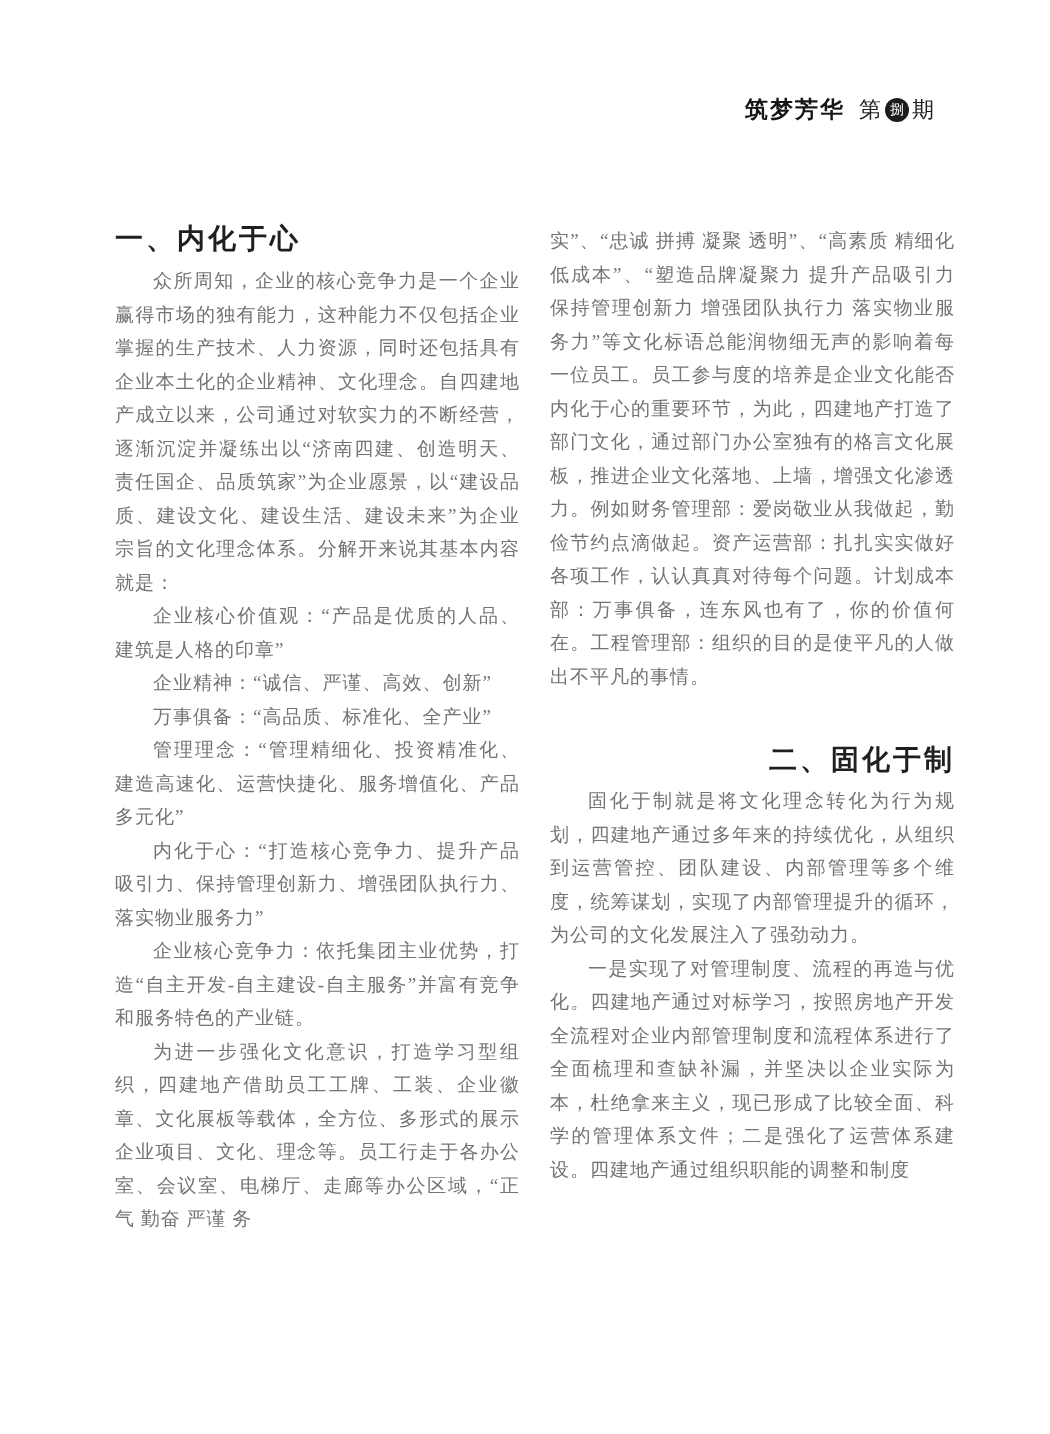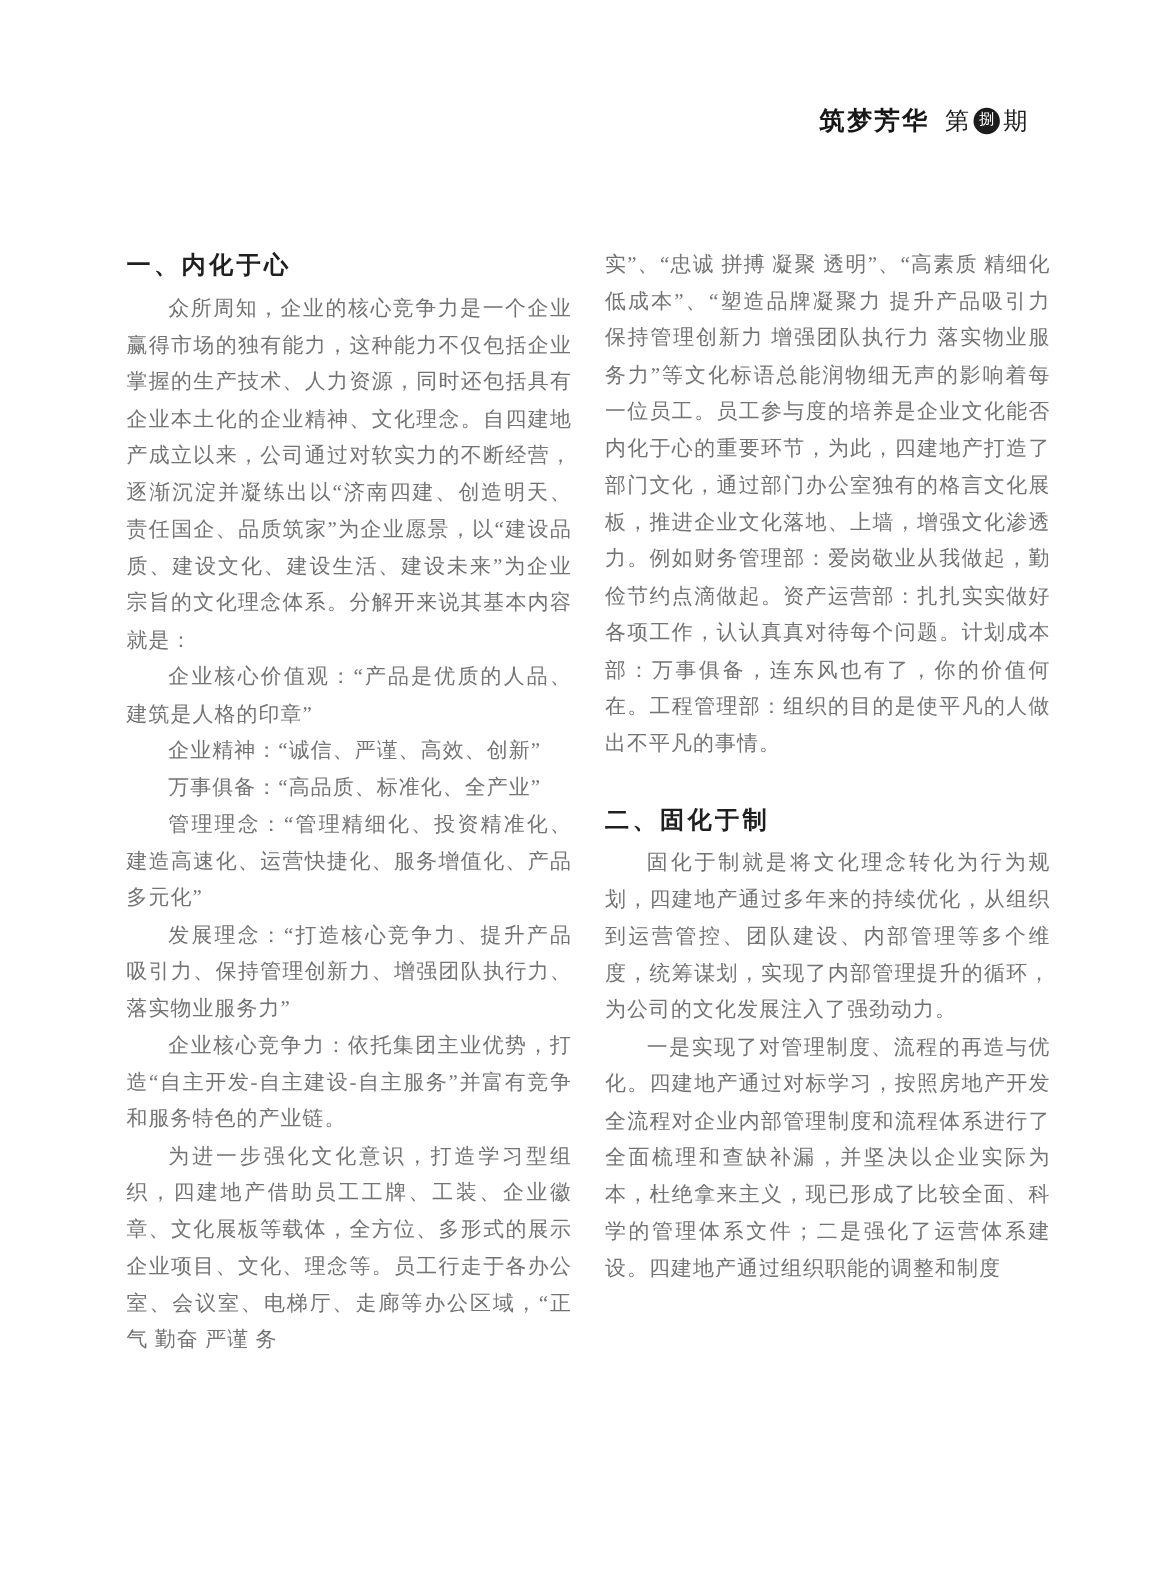--- a/index.html
+++ b/index.html
@@ -63,29 +63,31 @@
     width: 840px;
     display: flex;
     gap: 30px;
   }
   .col {
     flex: 0 0 405px;
     width: 405px;
   }
   .sec-heading {
     margin: 0 0 6px 0;
-    font-size: 22px;
+    font-size: 28px;
     line-height: 34px;
     font-weight: bold;
     letter-spacing: 3px;
     color: #1f1f1f;
+    font-family: Liberation Mono, monospace;
   }
   .sec-heading.mid {
-    margin-top: 36px;
+    margin-top: 52px;
     margin-bottom: 5px;
+    text-align: right;
   }
   .para {
     margin: 0;
     font-size: 19px;
     line-height: 33.5px;
     letter-spacing: 1px;
     color: #737373;
     text-align: justify;
     text-align-last: left;
   }
@@ -127,21 +129,21 @@
 
   <main class="columns">
 
     <section class="col">
       <h2 class="sec-heading">一、内化于心</h2>
       <p class="para indent">众所周知，企业的核心竞争力是一个企业赢得市场的独有能力，这种能力不仅包括企业掌握的生产技术、人力资源，同时还包括具有企业本土化的企业精神、文化理念。自四建地产成立以来，公司通过对软实力的不断经营，逐渐沉淀并凝练出以“济南四建、创造明天、责任国企、品质筑家”为企业愿景，以“建设品质、建设文化、建设生活、建设未来”为企业宗旨的文化理念体系。分解开来说其基本内容就是：</p>
       <p class="para indent">企业核心价值观：“产品是优质的人品、建筑是人格的印章”</p>
       <p class="para indent">企业精神：“诚信、严谨、高效、创新”</p>
       <p class="para indent">万事俱备：“高品质、标准化、全产业”</p>
       <p class="para indent">管理理念：“管理精细化、投资精准化、建造高速化、运营快捷化、服务增值化、产品多元化”</p>
-      <p class="para indent">发展理念：“打造核心竞争力、提升产品吸引力、保持管理创新力、增强团队执行力、落实物业服务力”</p>
+      <p class="para indent">内化于心：“打造核心竞争力、提升产品吸引力、保持管理创新力、增强团队执行力、落实物业服务力”</p>
       <p class="para indent">企业核心竞争力：依托集团主业优势，打造“自主开发-自主建设-自主服务”并富有竞争和服务特色的产业链。</p>
       <p class="para indent">为进一步强化文化意识，打造学习型组织，四建地产借助员工工牌、工装、企业徽章、文化展板等载体，全方位、多形式的展示企业项目、文化、理念等。员工行走于各办公室、会议室、电梯厅、走廊等办公区域，“正气 勤奋 严谨 务</p>
     </section>
 
     <section class="col">
       <p class="para">实”、“忠诚 拼搏 凝聚 透明”、“高素质 精细化 低成本”、“塑造品牌凝聚力 提升产品吸引力 保持管理创新力 增强团队执行力 落实物业服务力”等文化标语总能润物细无声的影响着每一位员工。员工参与度的培养是企业文化能否内化于心的重要环节，为此，四建地产打造了部门文化，通过部门办公室独有的格言文化展板，推进企业文化落地、上墙，增强文化渗透力。例如财务管理部：爱岗敬业从我做起，勤俭节约点滴做起。资产运营部：扎扎实实做好各项工作，认认真真对待每个问题。计划成本部：万事俱备，连东风也有了，你的价值何在。工程管理部：组织的目的是使平凡的人做出不平凡的事情。</p>
       <h2 class="sec-heading mid">二、固化于制</h2>
       <p class="para indent">固化于制就是将文化理念转化为行为规划，四建地产通过多年来的持续优化，从组织到运营管控、团队建设、内部管理等多个维度，统筹谋划，实现了内部管理提升的循环，为公司的文化发展注入了强劲动力。</p>
       <p class="para indent">一是实现了对管理制度、流程的再造与优化。四建地产通过对标学习，按照房地产开发全流程对企业内部管理制度和流程体系进行了全面梳理和查缺补漏，并坚决以企业实际为本，杜绝拿来主义，现已形成了比较全面、科学的管理体系文件；二是强化了运营体系建设。四建地产通过组织职能的调整和制度</p>
     </section>

